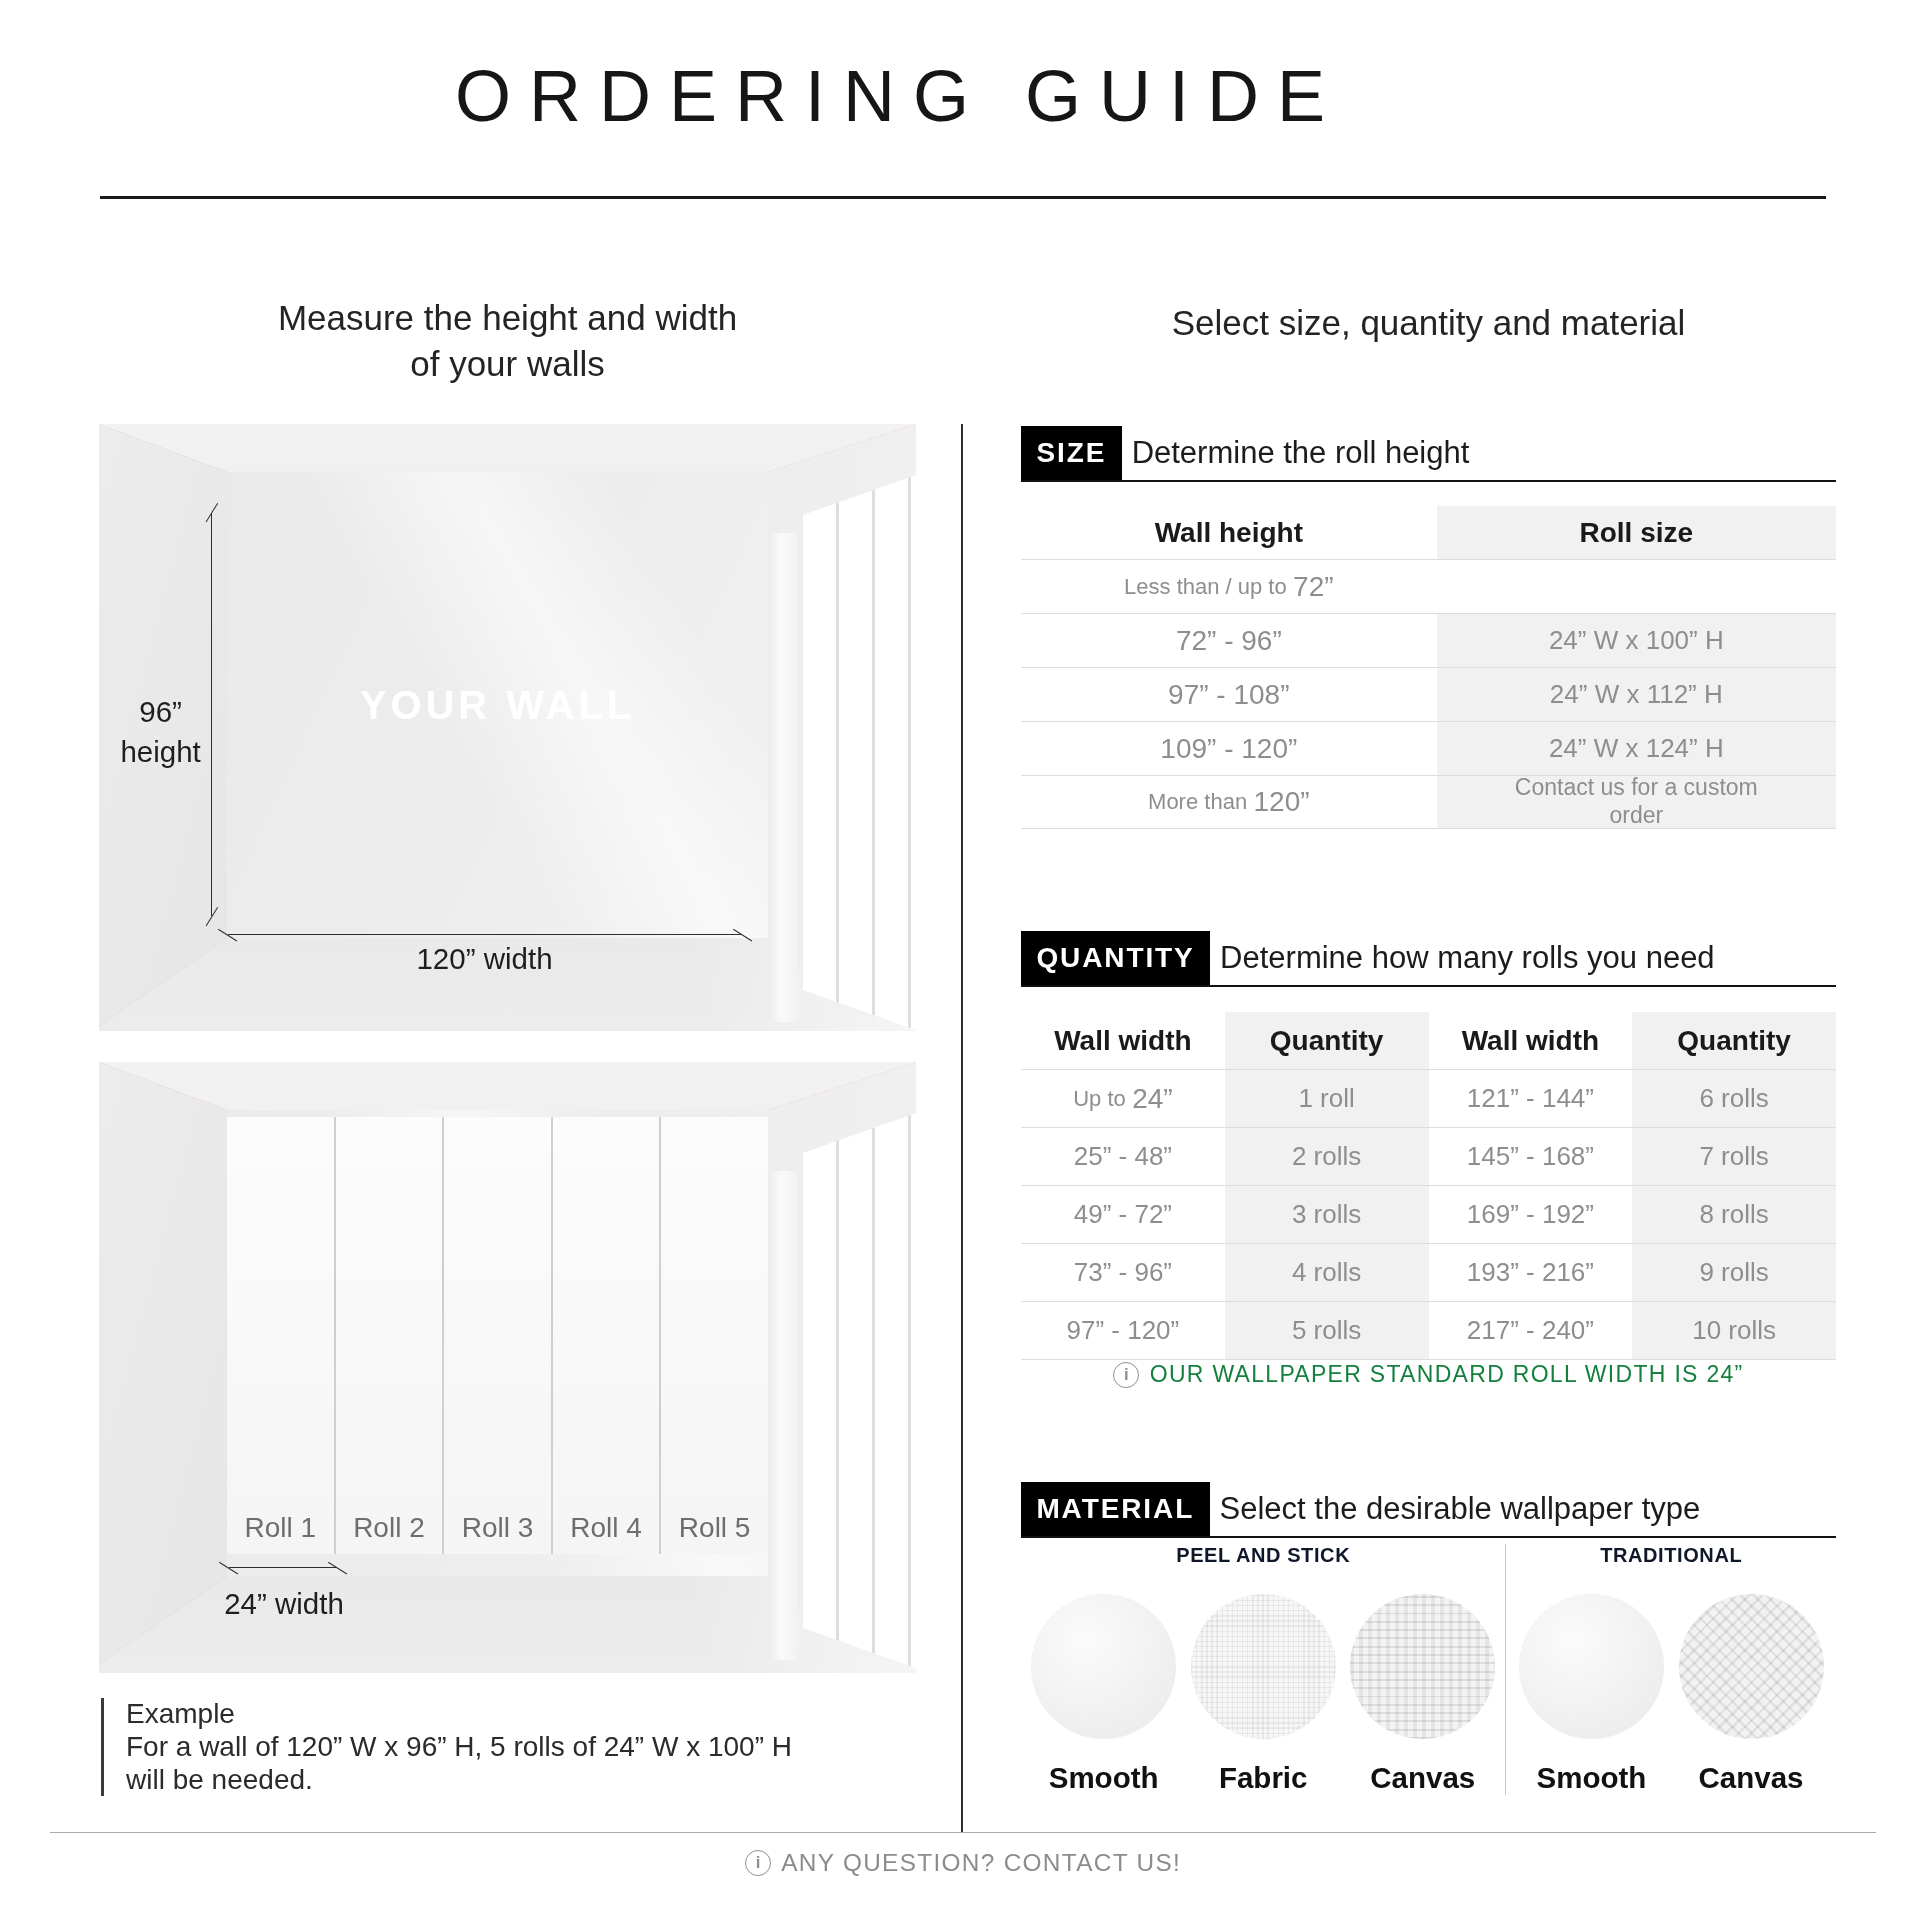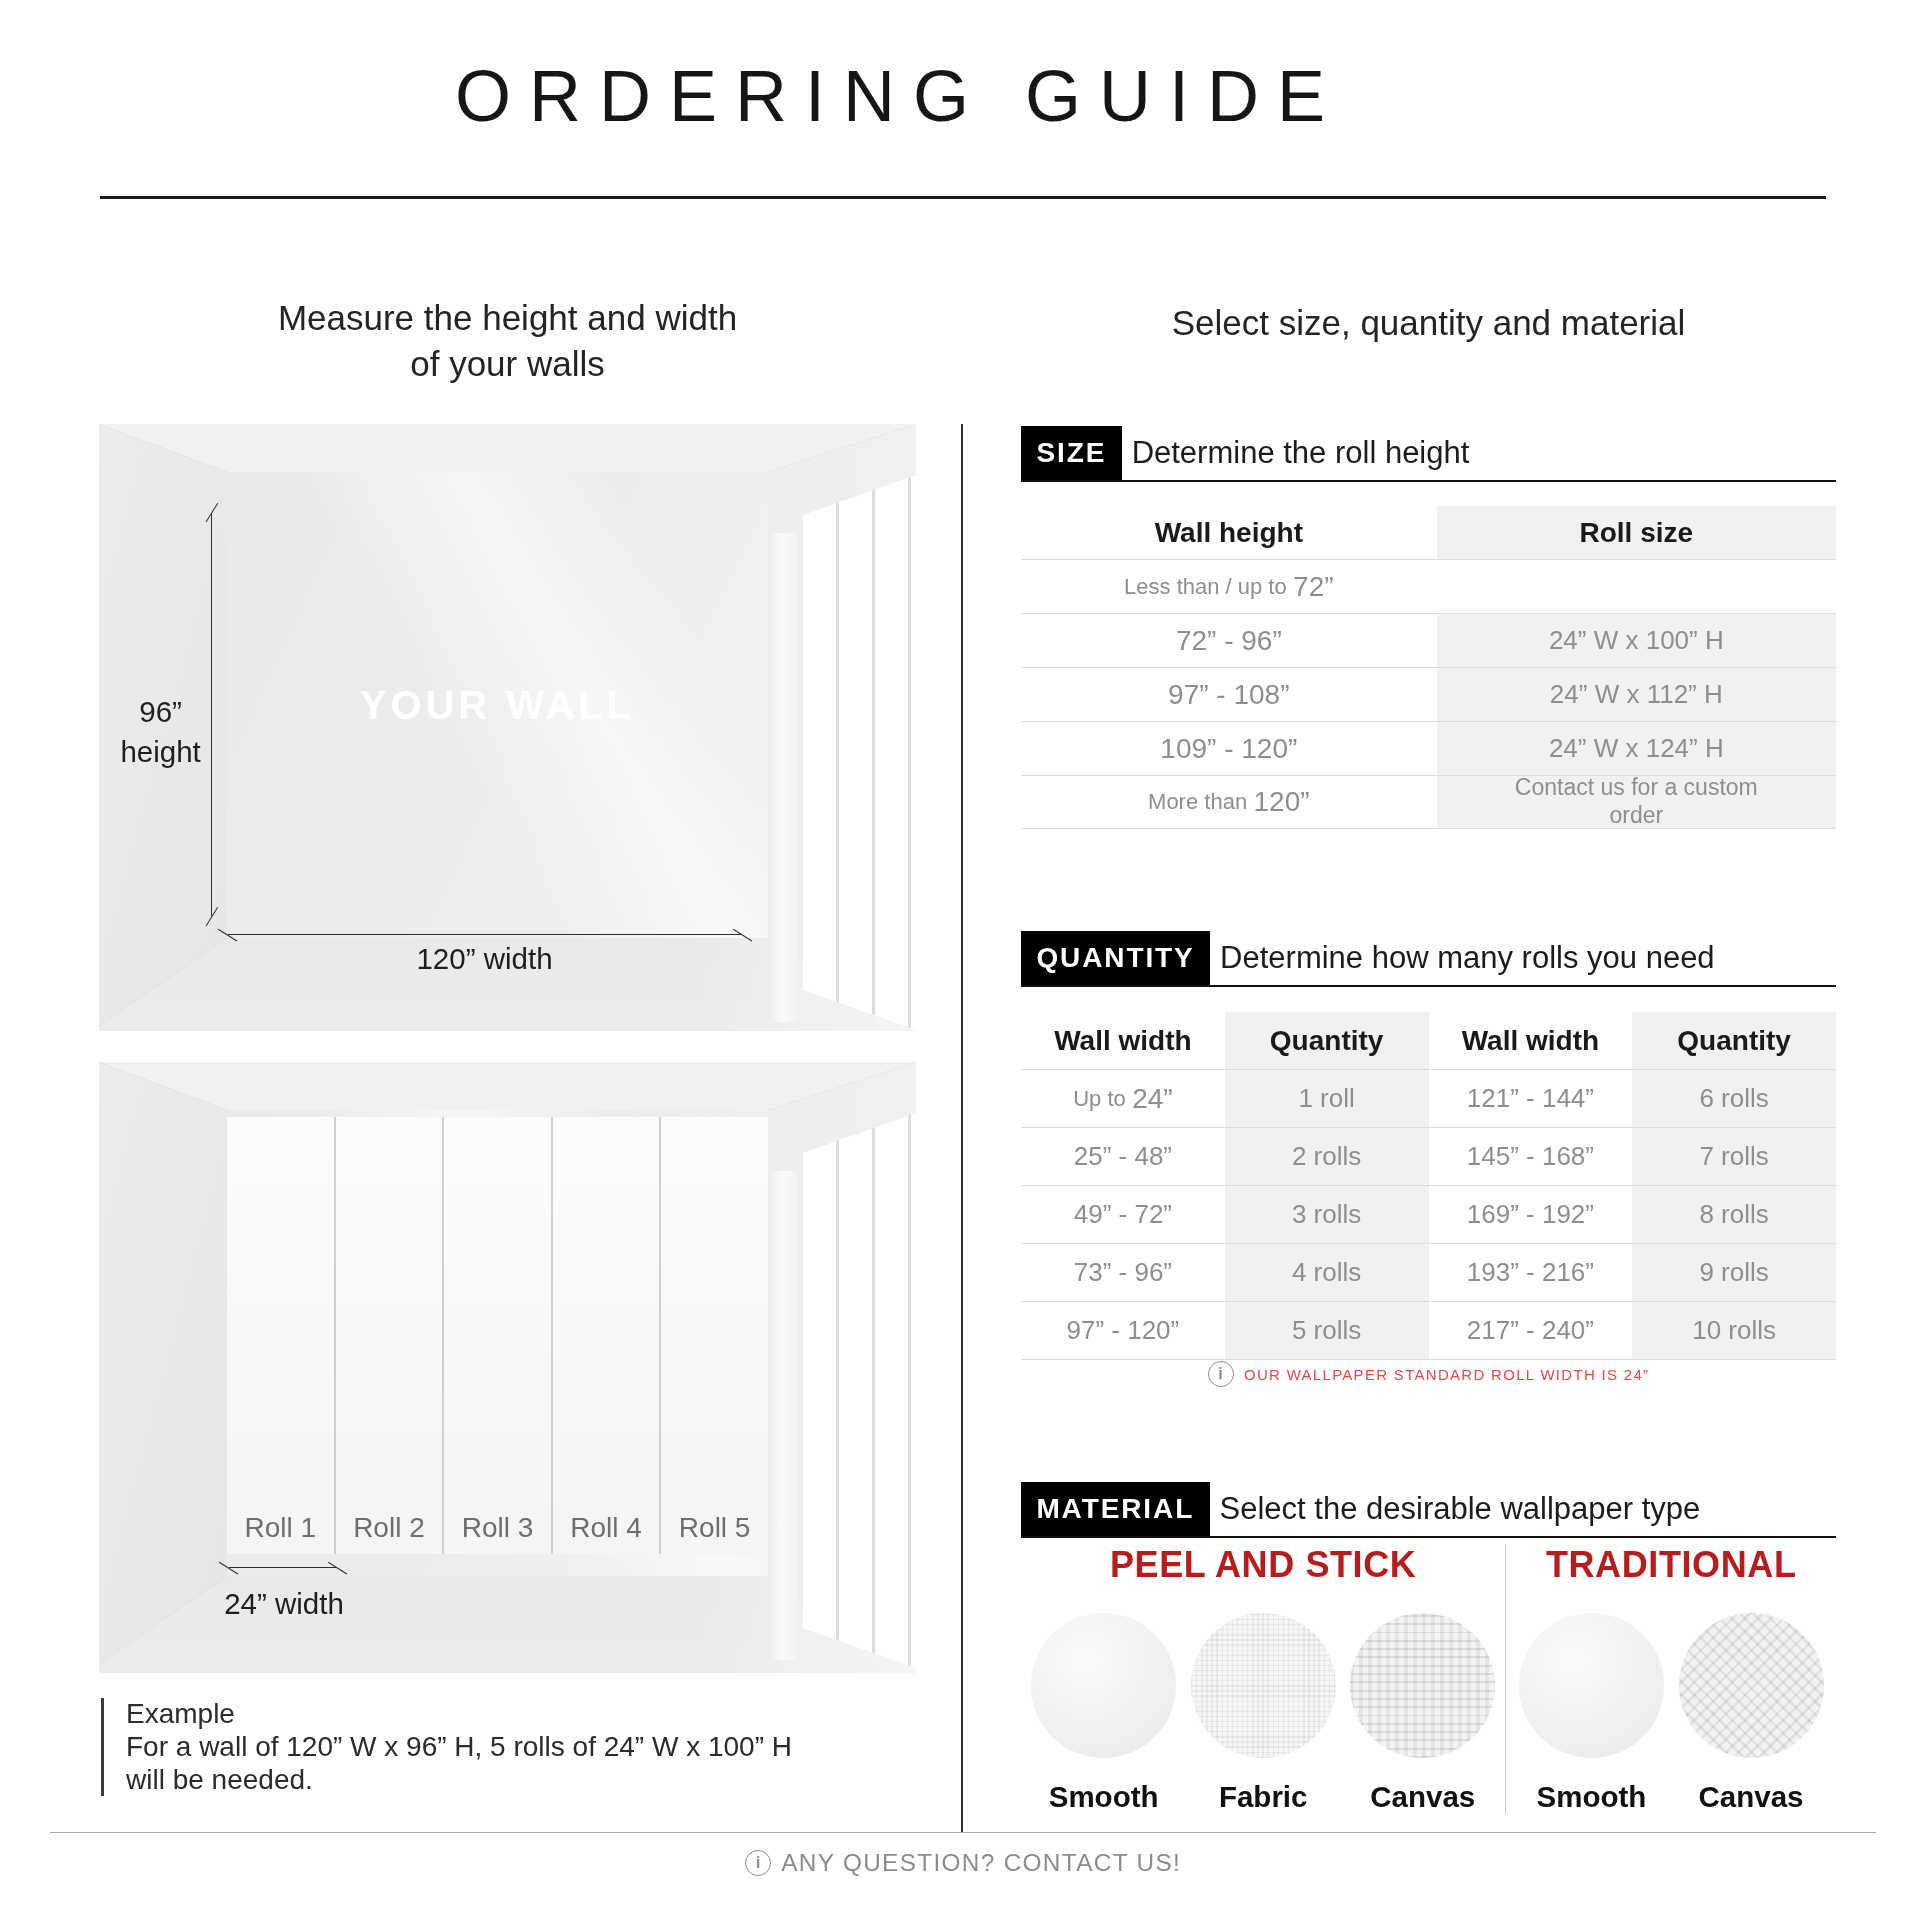--- a/index.html
+++ b/index.html
@@ -104,31 +104,31 @@
 
   .qty-tbl { top: 1012px; }
   .qty-tbl .thead { height: 42px; }
   .qty-tbl .trow { height: 58px; }
   .qty-c { width: 25%; }
   .qty-alt { background: #f1f1f1; }
 
   
   .note { left: 1021px; top: 1361px; width: 815px; display: flex; align-items: center;
     justify-content: center; gap: 10.3px; }
-  .note-text { font-size: 15px; color: #ef4444; letter-spacing: 1.3px; }
+  .note-text { font-size: 23px; color: #15803d; letter-spacing: 1.3px; }
   .icon-info { width: 26px; height: 26px; border: 1.9px solid #8e8e8e; border-radius: 50%;
     display: flex; align-items: center; justify-content: center; font-size: 16.7px;
     color: #8e8e8e; font-weight: 600; flex: 0 0 auto; }
 
   
   .mat-groups { left: 1021px; top: 1544px; width: 815px; display: flex; }
   .mat-group { display: flex; flex-direction: column; align-items: center; }
   .mat-group-1 { width: 485px; }
   .mat-group-2 { width: 331px; border-left: 1.3px solid #c9c9c9; }
-  .mat-group-name { font-size: 36px; font-weight: 700; color: #b91c1c; letter-spacing: 0.6px; }
+  .mat-group-name { font-size: 20px; font-weight: 700; color: #0f172a; letter-spacing: 0.6px; }
   .swatch-row { display: flex; gap: 11.6px; margin-top: 27px; justify-content: center; }
   .swatch { width: 148px; display: flex; flex-direction: column; align-items: center; }
   .swatch-circle { width: 145px; height: 145px; border-radius: 50%; }
   .swatch-label { margin-top: 22px; font-size: 29.5px; font-weight: 600; color: #111111; }
   .tex-smooth { background-color: #f3f3f3;
     background-image: radial-gradient(circle at 38% 32%, #fbfbfb 0%, #f1f1f1 55%, #e9e9e9 100%); }
   .tex-fabric { background-color: #f6f6f6;
     background-image: repeating-linear-gradient(0deg, rgba(0,0,0,0.05) 0 1.3px, transparent 1.3px 5.1px),
                       repeating-linear-gradient(90deg, rgba(0,0,0,0.05) 0 1.3px, transparent 1.3px 5.1px); }
   .tex-canvas { background-color: #f3f3f3;

